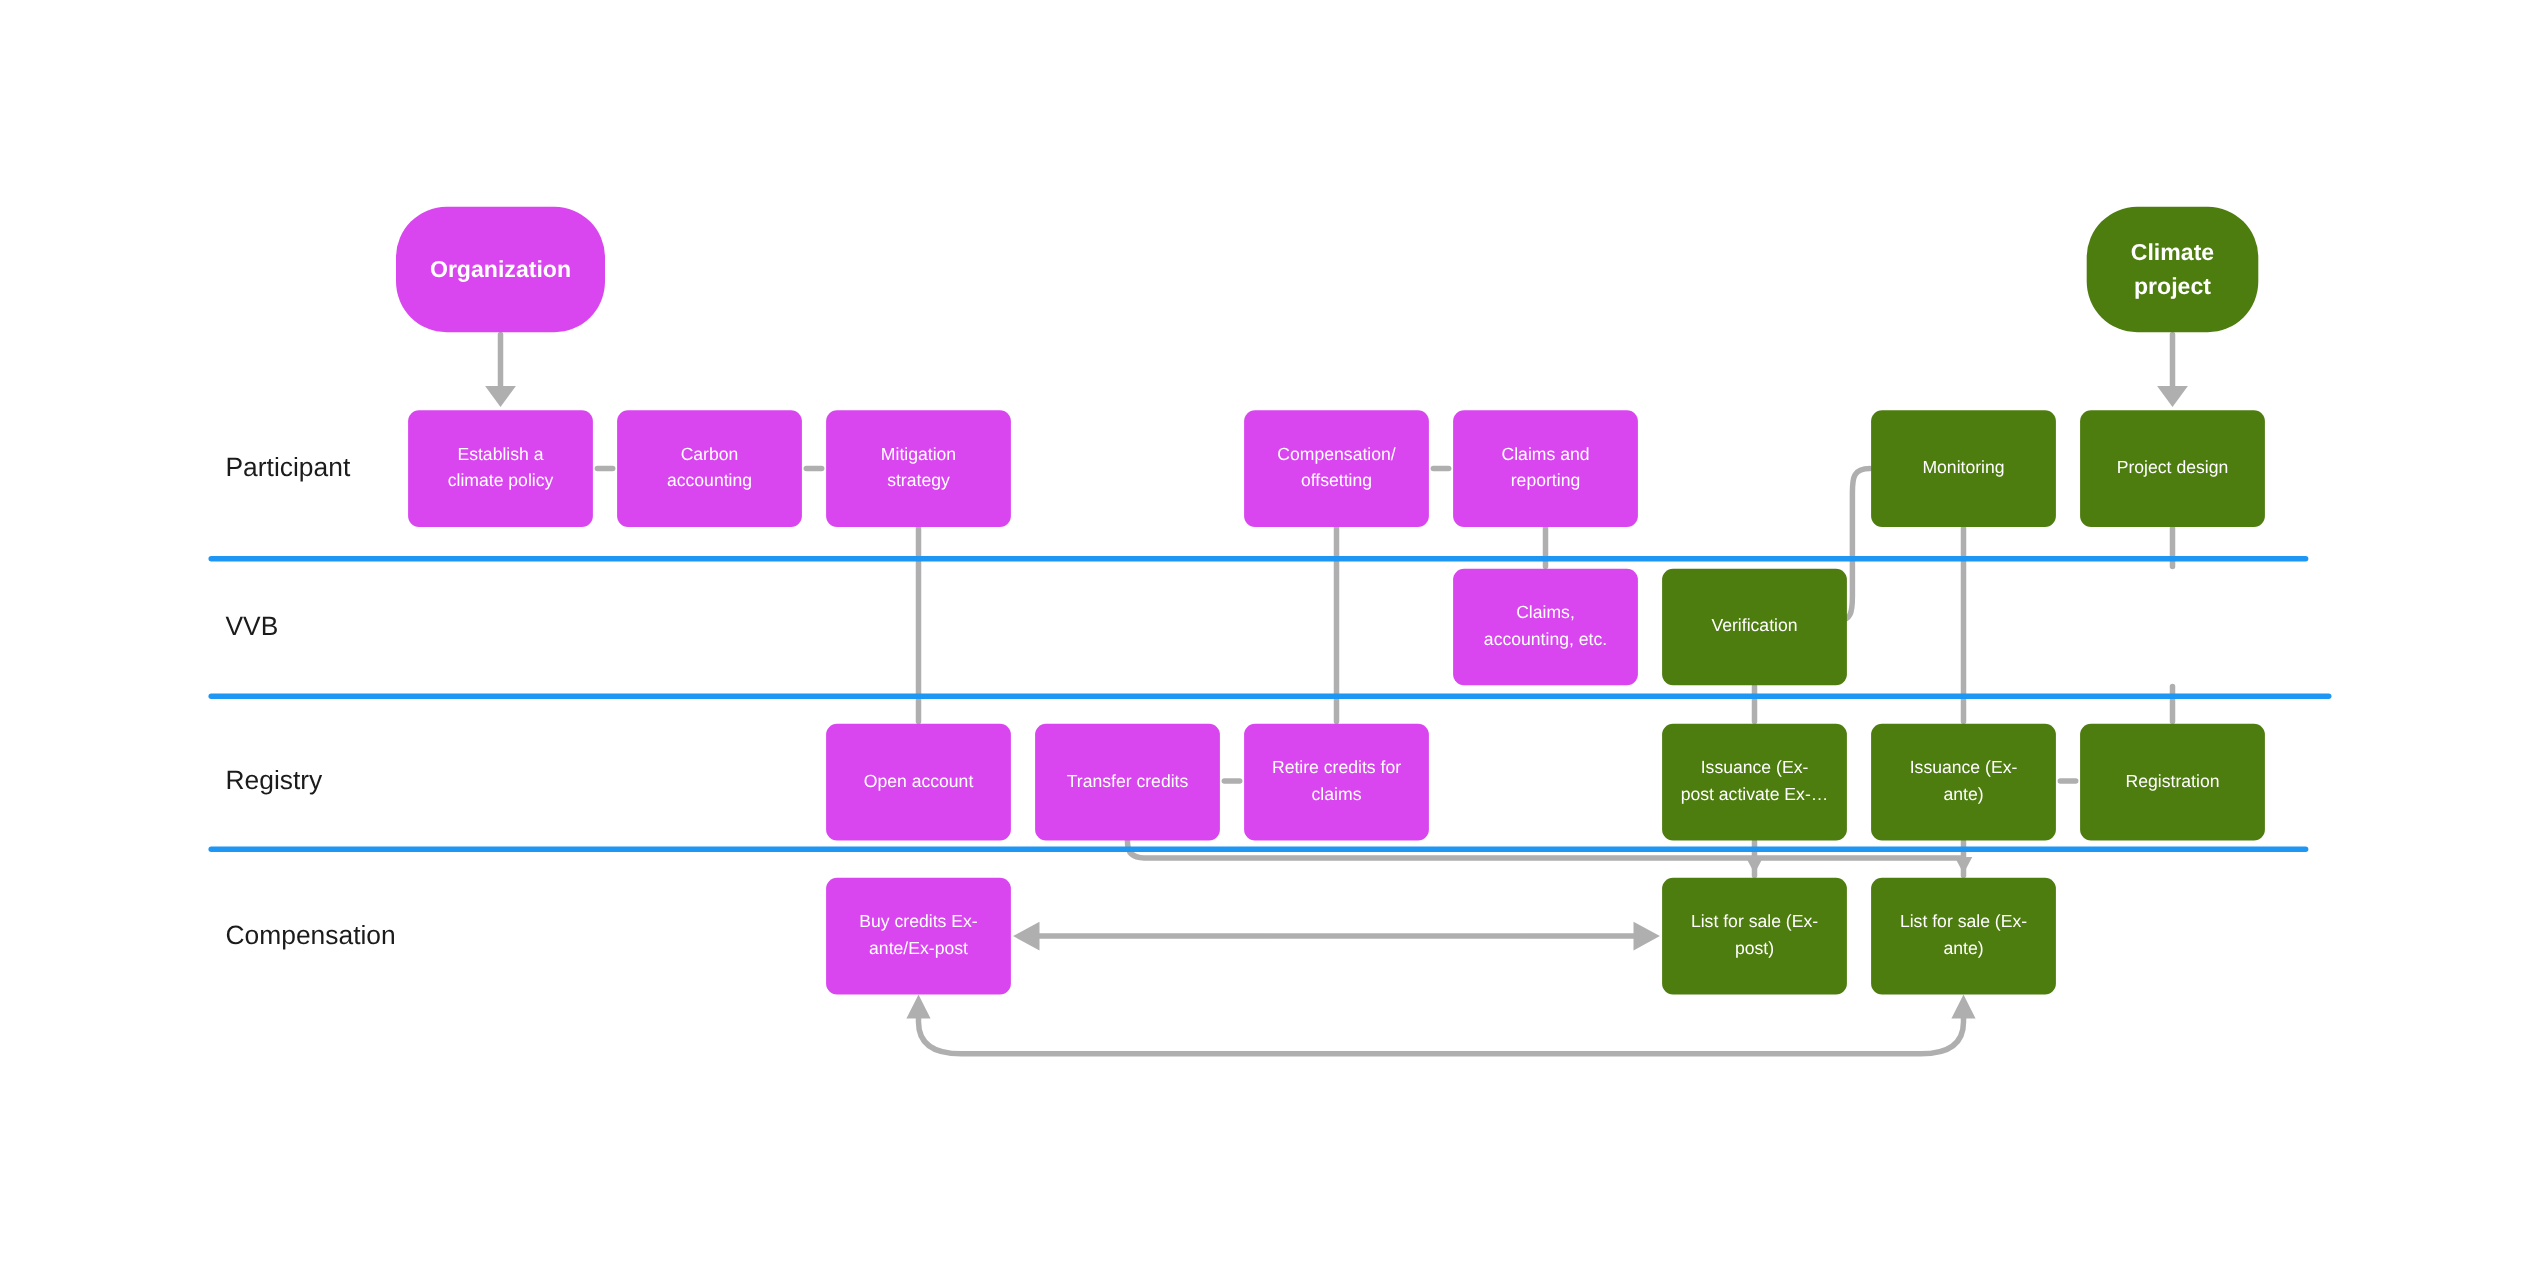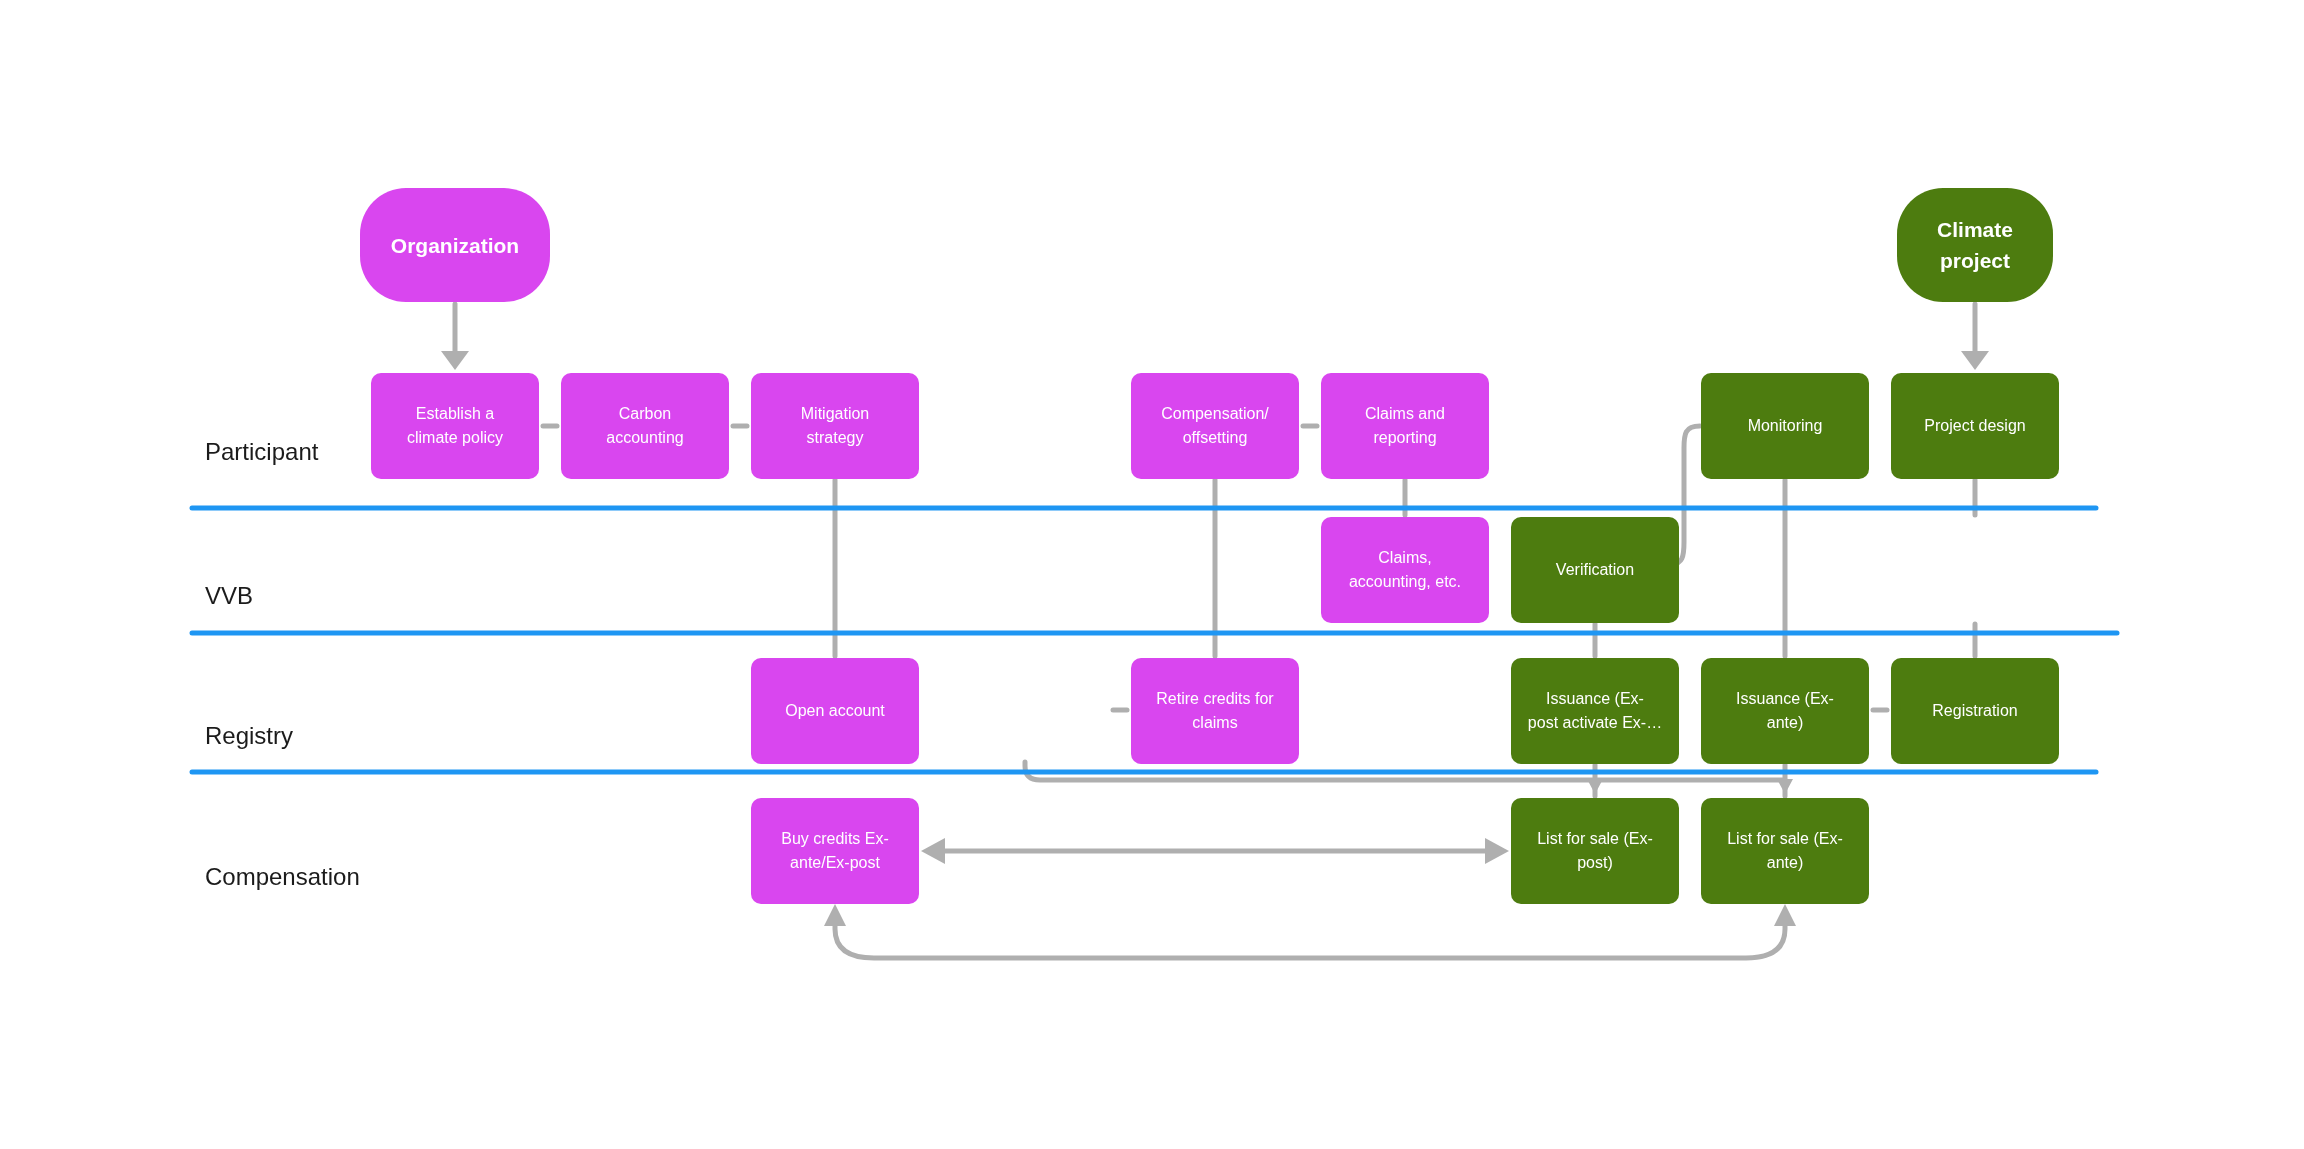--- a/index.html
+++ b/index.html
@@ -4,21 +4,21 @@
 <style>
   html,body{margin:0;padding:0;}
   body{
     width:2304px;height:1149px;position:relative;background:#ffffff;
     font-family:"Liberation Sans", sans-serif;overflow:hidden;
   }
   #stage{position:absolute;inset:0;width:2304px;height:1149px;}
   svg.wires{position:absolute;left:0;top:0;width:2304px;height:1149px;z-index:1;}
   .lane-label{
     position:absolute;left:205px;transform:translateY(-50%);
-    font-size:24px;color:#1b1b1b;z-index:3;white-space:nowrap;margin-top:26px;
+    font-size:24px;color:#1b1b1b;z-index:3;white-space:nowrap;
   }
   .pill{
     position:absolute;z-index:2;border-radius:46px;
     display:flex;align-items:center;justify-content:center;text-align:center;
     color:#fff;font-weight:bold;font-size:21px;line-height:31px;white-space:pre-line;
   }
   .pill.org{left:360px;top:188px;width:190px;height:114px;}
   .pill.climate{left:1897px;top:188px;width:156px;height:114px;}
   .box{
     position:absolute;z-index:2;width:168px;height:106px;border-radius:10px;
@@ -104,20 +104,21 @@
   <div class="box purple c6 r1">Claims and
 reporting</div>
   <div class="box green c9 r1">Project design</div>
   <div class="box green c8 r1">Monitoring</div>
 
   <div class="box purple c6 r2">Claims,
 accounting, etc.</div>
   <div class="box green c7 r2">Verification</div>
 
   <div class="box purple c3 r3">Open account</div>
+  <div class="box purple c4 r3">Transfer credits</div>
   <div class="box purple c5 r3">Retire credits for
 claims</div>
   <div class="box green c7 r3">Issuance (Ex-
 post activate Ex-…</div>
   <div class="box green c8 r3">Issuance (Ex-
 ante)</div>
   <div class="box green c9 r3">Registration</div>
 
   <div class="box purple c3 r4">Buy credits Ex-
 ante/Ex-post</div>

